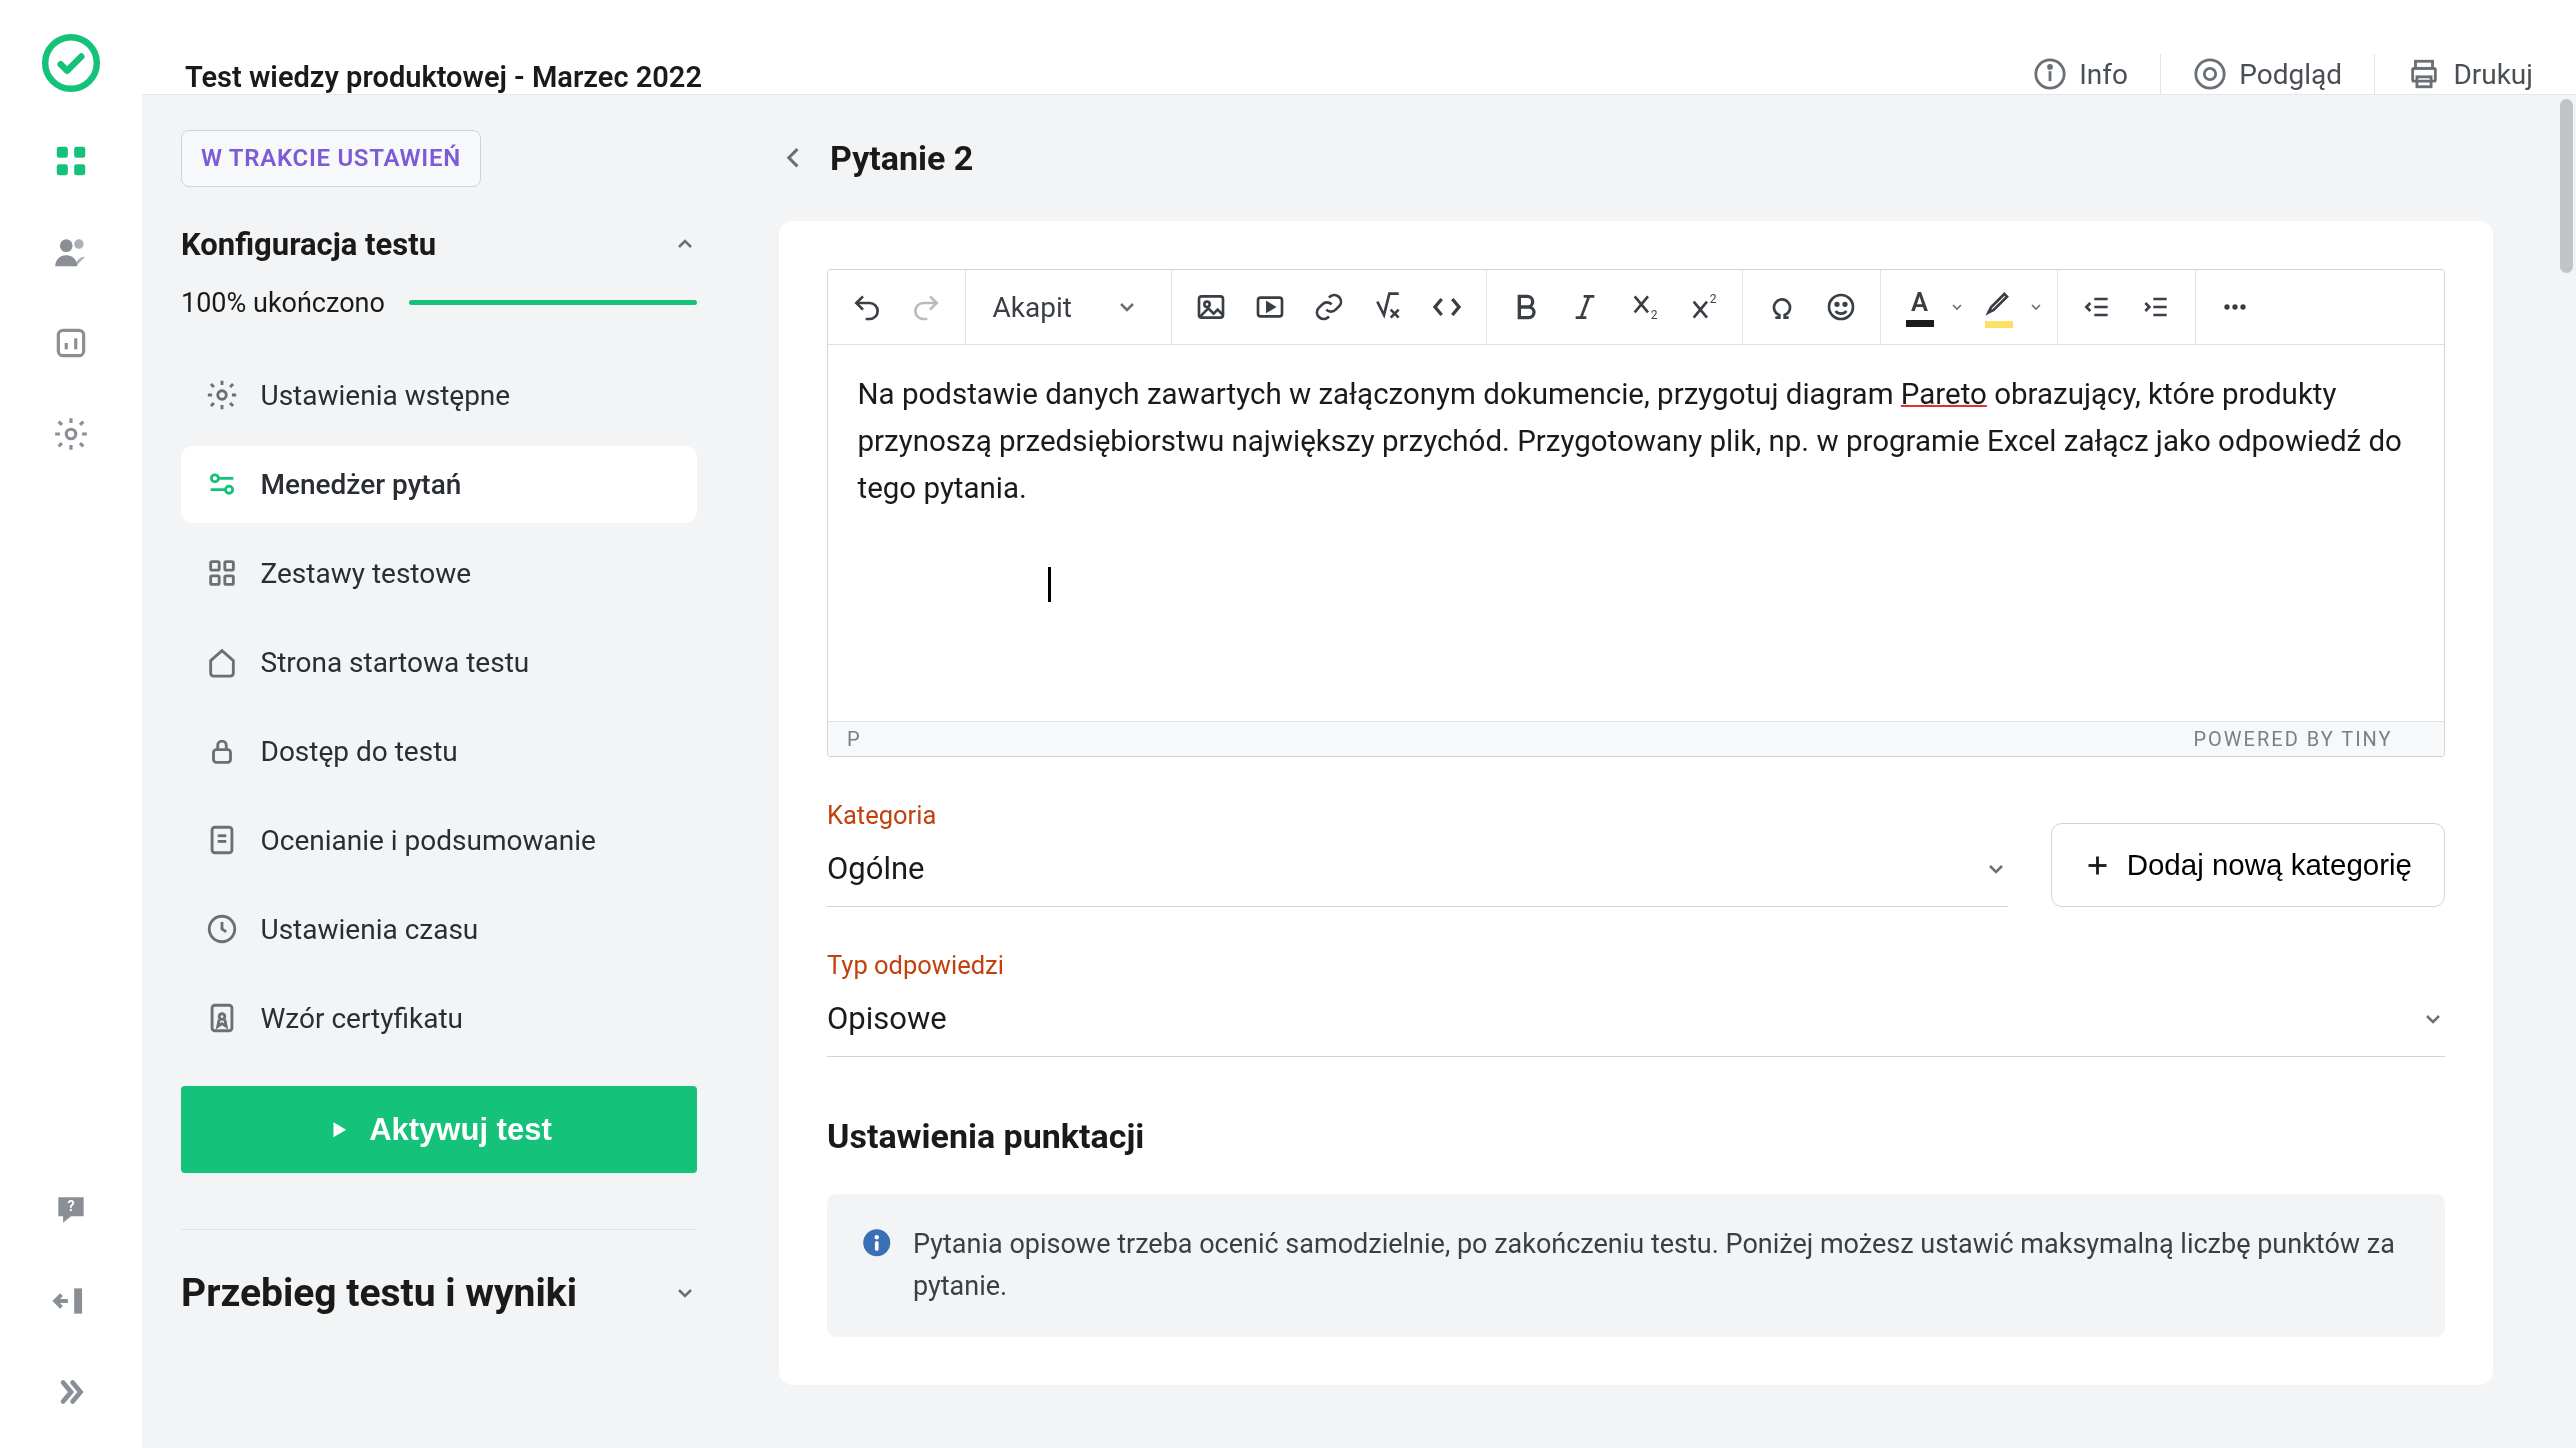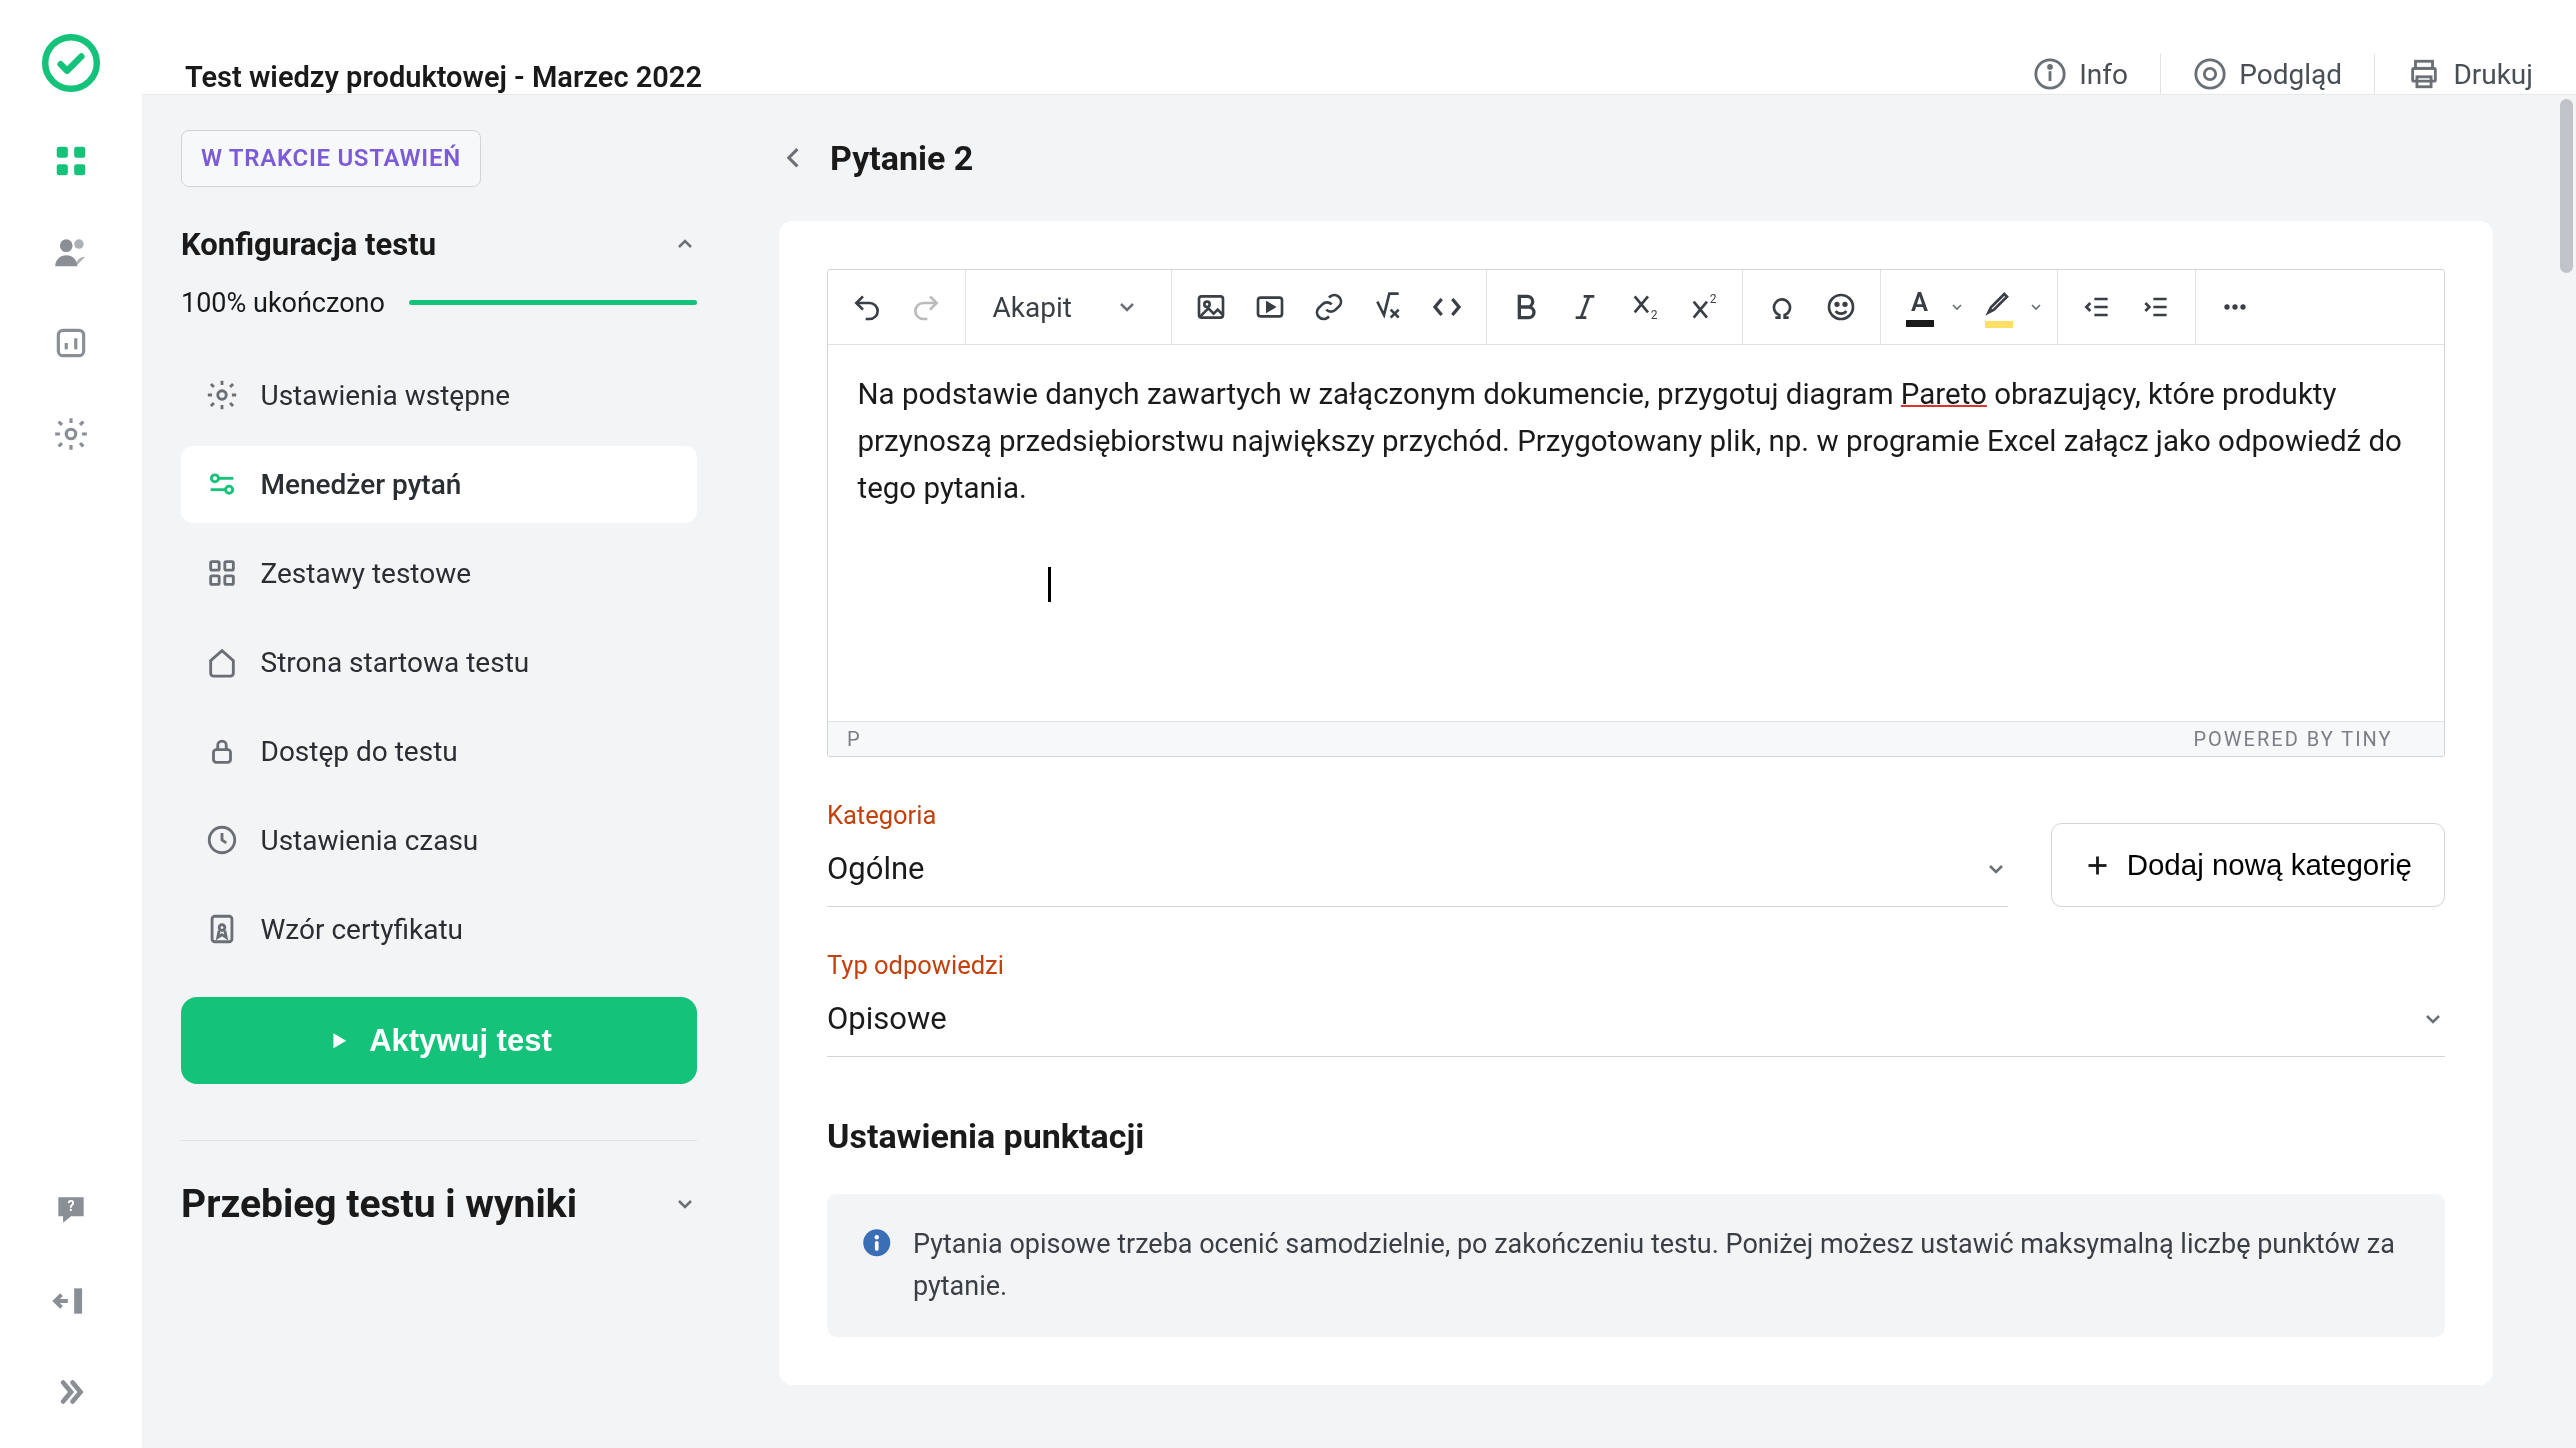--- a/index.html
+++ b/index.html
@@ -145,21 +145,21 @@
   background: #fff;
   font-weight: 500;
 }
 .nav-item svg { width: 34px; height: 34px; flex-shrink: 0; }
 .activate-btn {
   margin-top: 29.5px;
   width: 100%;
   background: #15c27a;
   color: #fff;
   border: none;
-  border-radius: 16px;
+  border-radius: 4px;
   padding: 25.5px 0;
   font-size: 31px;
   font-weight: 600;
   display: flex; align-items: center; justify-content: center; gap: 17.4px;
   cursor: pointer;
 }
 .section-header {
   margin-top: 56px;
   padding-top: 40px;
   border-top: 1.3px solid #e0e3e6;
@@ -480,20 +480,28 @@
         </div>
         <div class="nav-item">
           <svg viewBox="0 0 24 24" fill="none" stroke="#6a6f75" stroke-width="2">
               <rect x="6" y="11" width="12" height="9" rx="2"></rect>
               <path d="M9 11V8a3 3 0 0 1 6 0v3"></path>
             </svg>
           <span>Dostęp do testu</span>
         </div>
         <div class="nav-item">
           <svg viewBox="0 0 24 24" fill="none" stroke="#6a6f75" stroke-width="2">
+              <rect x="5" y="3" width="14" height="18" rx="2"></rect>
+              <line x1="9" y1="9" x2="15" y2="9"></line>
+              <line x1="9" y1="13" x2="15" y2="13"></line>
+            </svg>
+          <span>Ocenianie i podsumowanie</span>
+        </div>
+        <div class="nav-item">
+          <svg viewBox="0 0 24 24" fill="none" stroke="#6a6f75" stroke-width="2">
               <circle cx="12" cy="12" r="9"></circle>
               <path d="M12 7v5l3 2"></path>
             </svg>
           <span>Ustawienia czasu</span>
         </div>
         <div class="nav-item">
           <svg viewBox="0 0 24 24" fill="none" stroke="#6a6f75" stroke-width="2">
               <rect x="5" y="3" width="14" height="18" rx="2"></rect>
               <circle cx="12" cy="11" r="2"></circle>
               <path d="M10 13l-1 5 3-2 3 2-1-5"></path>

